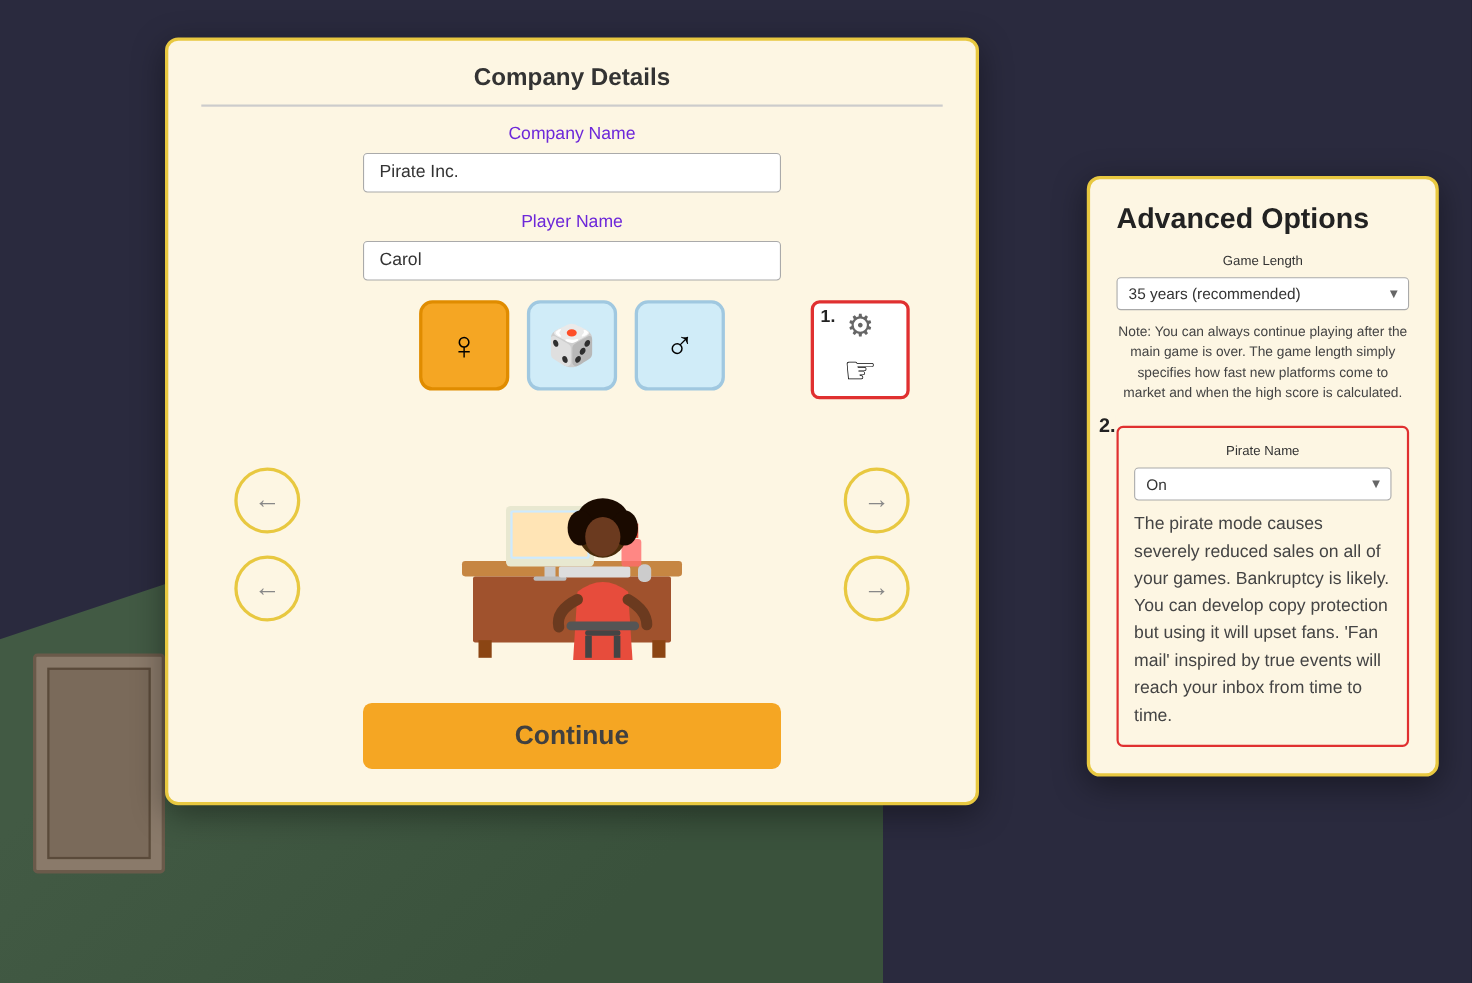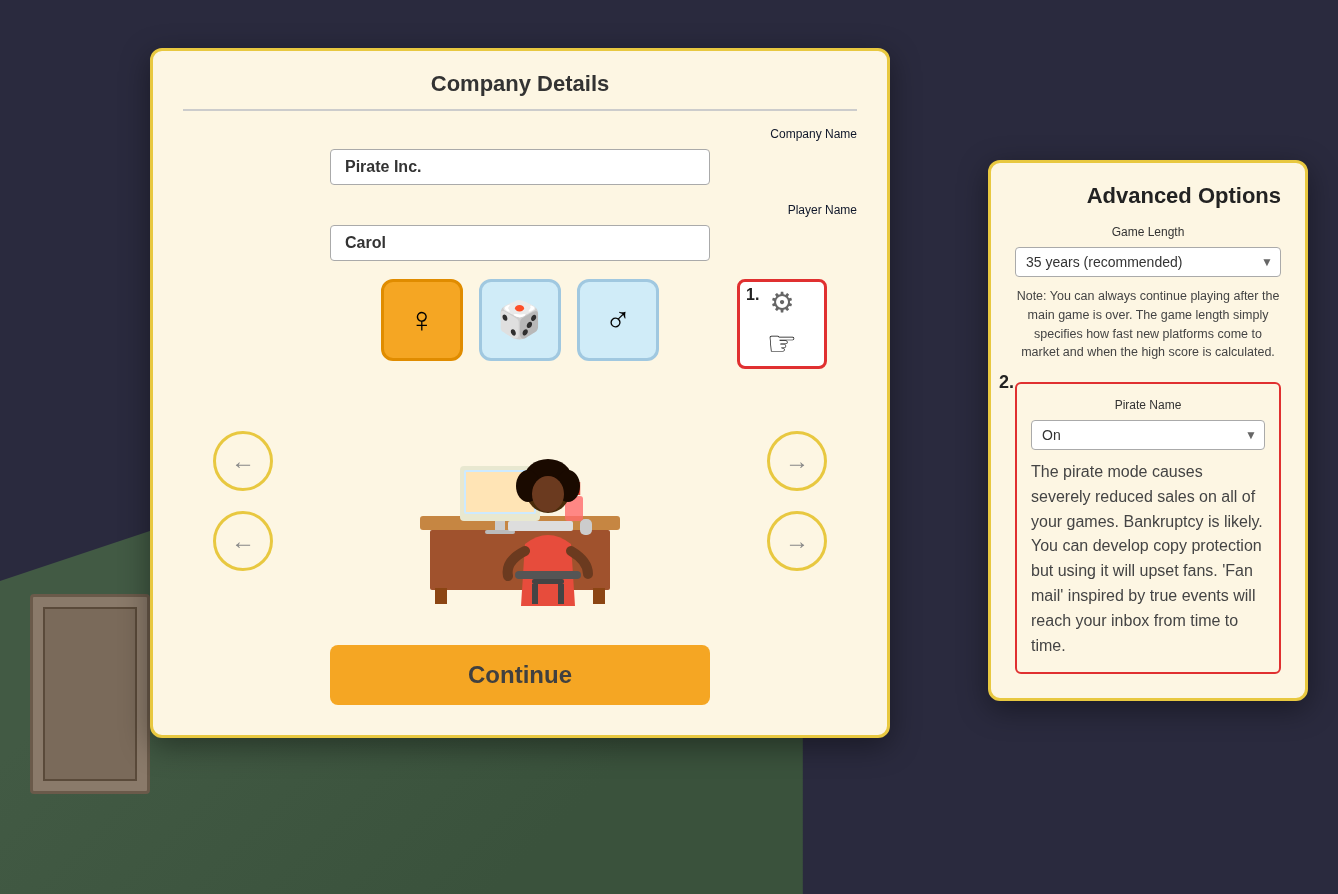--- a/index.html
+++ b/index.html
@@ -48,58 +48,57 @@
       right: 10px;
       bottom: 10px;
       background: #7a6a5a;
       border: 2px solid #5a4a3a;
     }
 
     
     .main-panel {
       position: absolute;
       left: 150px;
-      top: 48px;
+      top: 34px;
       width: 740px;
       background: #fdf6e3;
       border: 3px solid #e8c840;
       border-radius: 12px;
       padding: 20px 30px 30px;
       box-shadow: 0 8px 30px rgba(0,0,0,0.4);
     }
 
     .panel-title {
       text-align: center;
       font-size: 22px;
       font-weight: bold;
       color: #333;
       padding-bottom: 12px;
       border-bottom: 2px solid #ccc;
       margin-bottom: 16px;
     }
 
     .field-label {
-      text-align: right;
-      font-size: 12px;
-      color: #0f172a;
+      text-align: center;
+      font-size: 16px;
+      color: #6d28d9;
       margin-bottom: 8px;
     }
 
     .text-input {
       display: block;
       width: 380px;
       margin: 0 auto 18px;
       padding: 8px 14px;
       font-size: 16px;
       border: 1.5px solid #aaa;
       border-radius: 4px;
       background: #fff;
       color: #333;
       outline: none;
-      font-weight: bold;
     }
 
     .gender-row {
       display: flex;
       justify-content: center;
       gap: 16px;
       margin-bottom: 20px;
       position: relative;
     }
 
@@ -200,22 +199,22 @@
       top: 160px;
       width: 320px;
       background: #fdf6e3;
       border: 3px solid #e8c840;
       border-radius: 12px;
       padding: 20px 24px 24px;
       box-shadow: 0 8px 30px rgba(0,0,0,0.4);
     }
 
     .adv-title {
-      text-align: right;
-      font-size: 22px;
+      text-align: left;
+      font-size: 26px;
       font-weight: bold;
       color: #222;
       margin-bottom: 16px;
     }
 
     .section-title {
       text-align: center;
       font-size: 12px;
       color: #333;
       margin-bottom: 8px;

